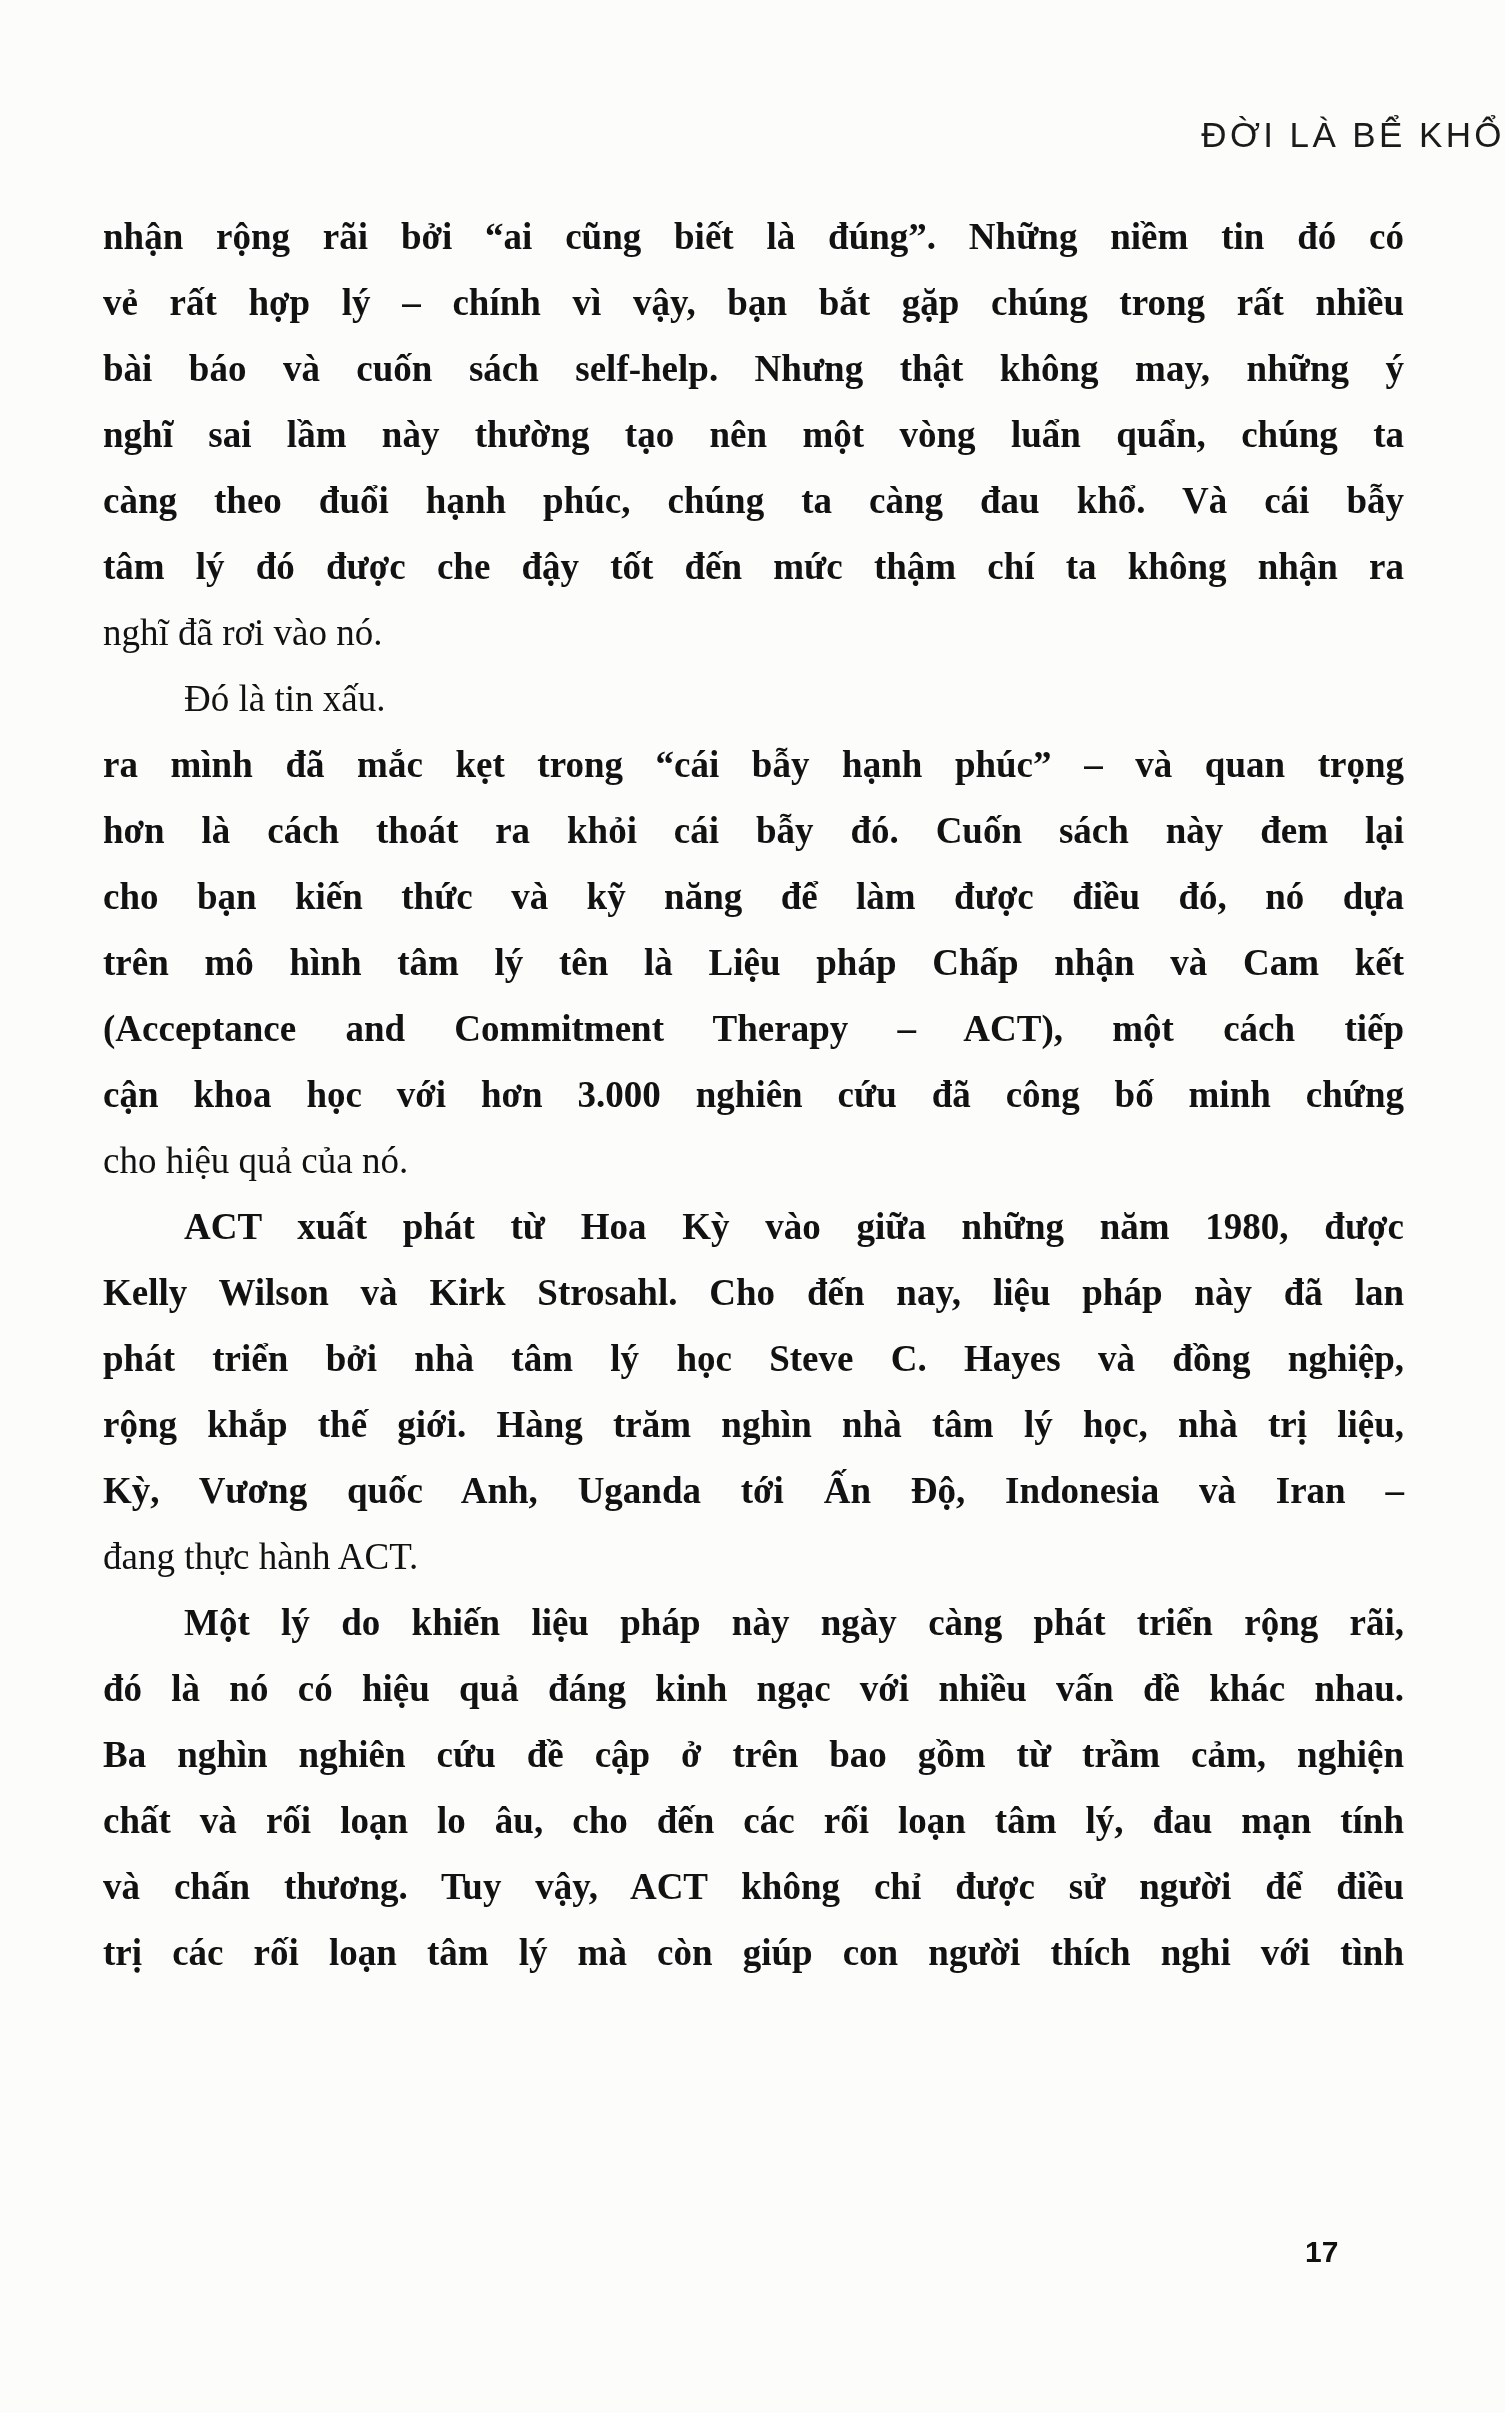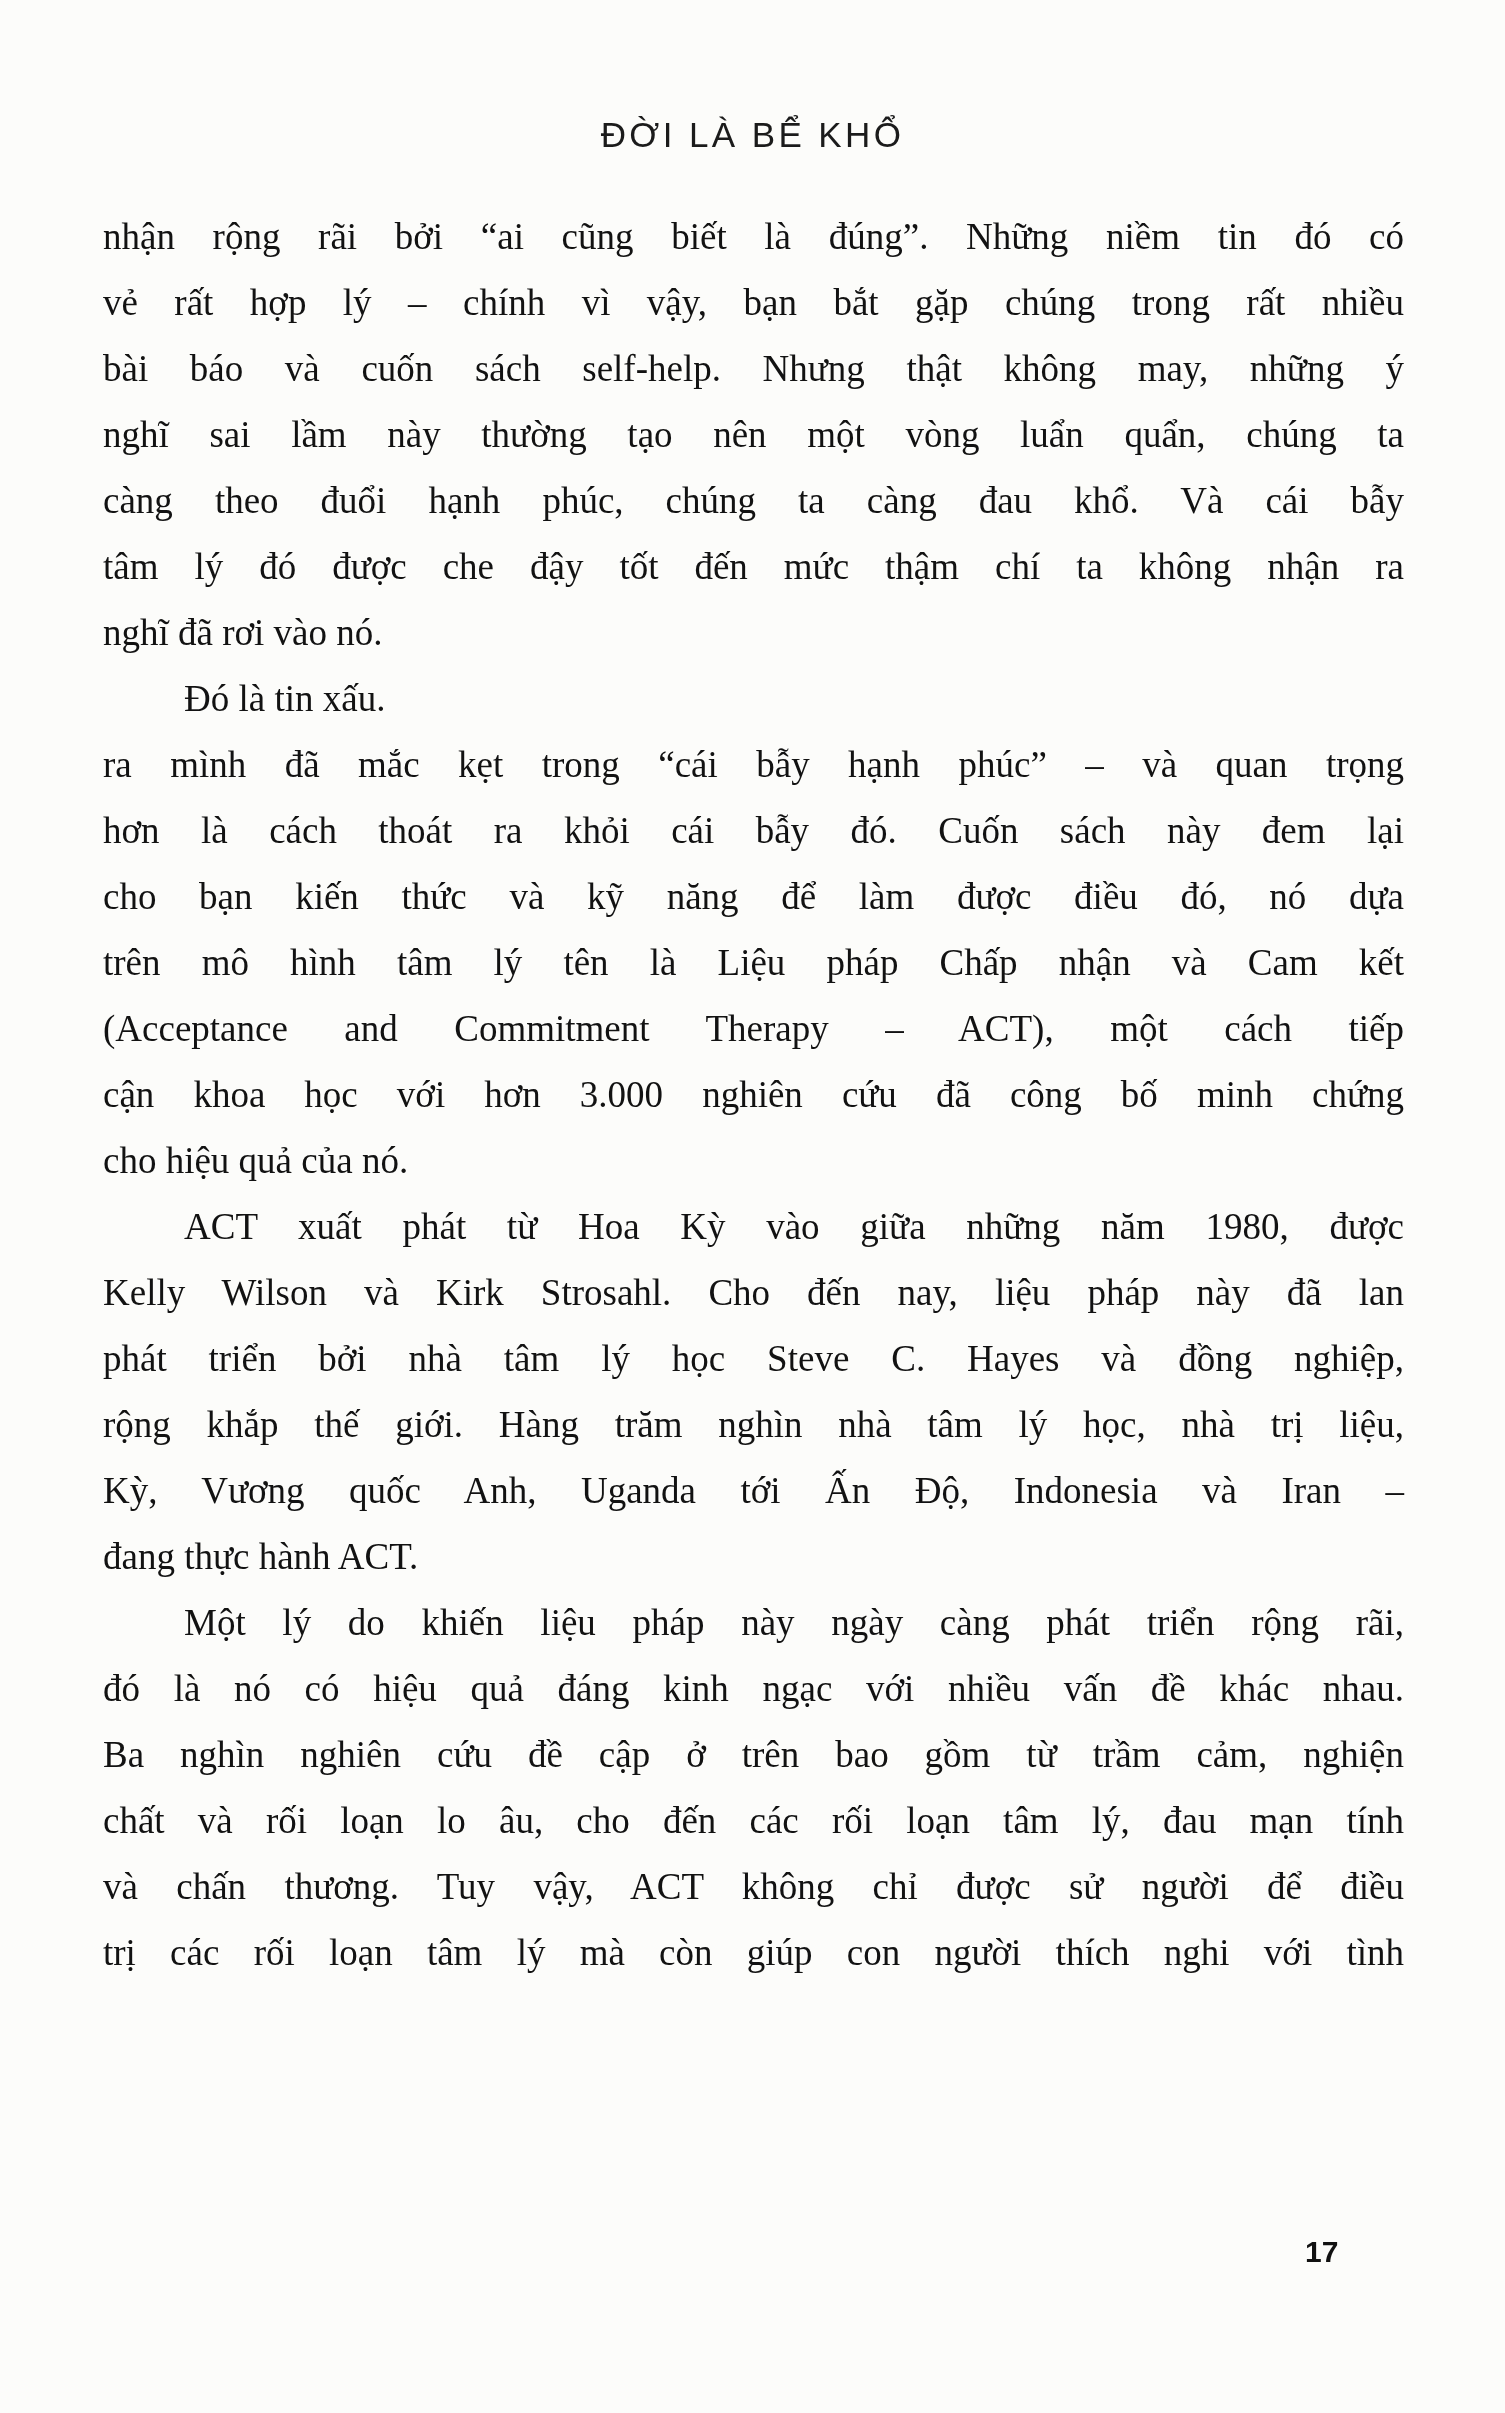--- a/index.html
+++ b/index.html
@@ -14,21 +14,21 @@
     background: #fcfcfa;
     overflow: hidden;
     font-family: "Liberation Serif", "DejaVu Serif", serif;
     color: #121212;
   }
   .running-head {
     position: absolute;
     top: 115px;
     left: 0;
     width: 100%;
-    text-align: center;
+    text-align: right;
     font-family: "Liberation Sans", "DejaVu Sans", sans-serif;
     font-size: 35px;
     font-weight: 400;
     letter-spacing: 3.4px;
     color: #1b1b1b;
   }
   .text-block {
     position: absolute;
     top: 204px;
     left: 103px;
@@ -42,20 +42,21 @@
     height: 66px;
     line-height: 66px;
     font-size: 37px;
     text-align: left;
     white-space: normal;
     overflow: visible;
   }
   .line.just {
     text-align: justify;
     text-align-last: justify;
+    font-weight: bold;
   }
   .line.indent {
     padding-left: 81px;
   }
   .line.indent.just {
     
   }
   .page-number {
     position: absolute;
     top: 2235px;

